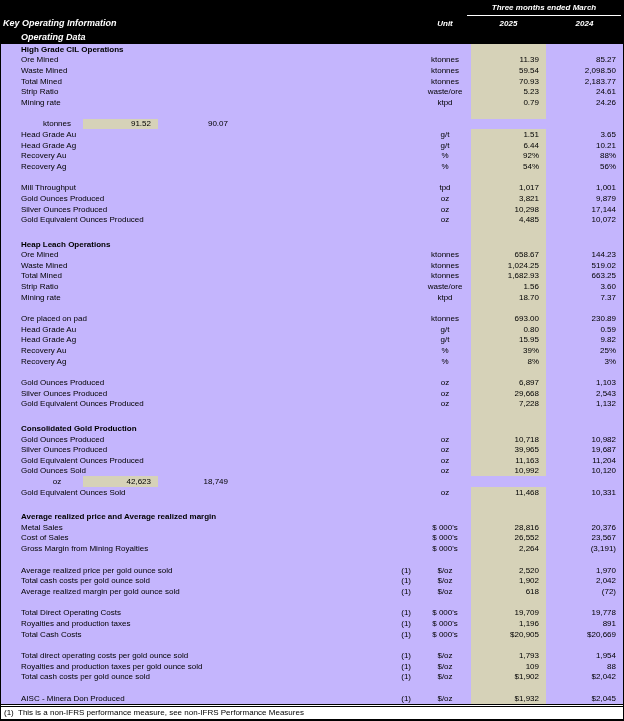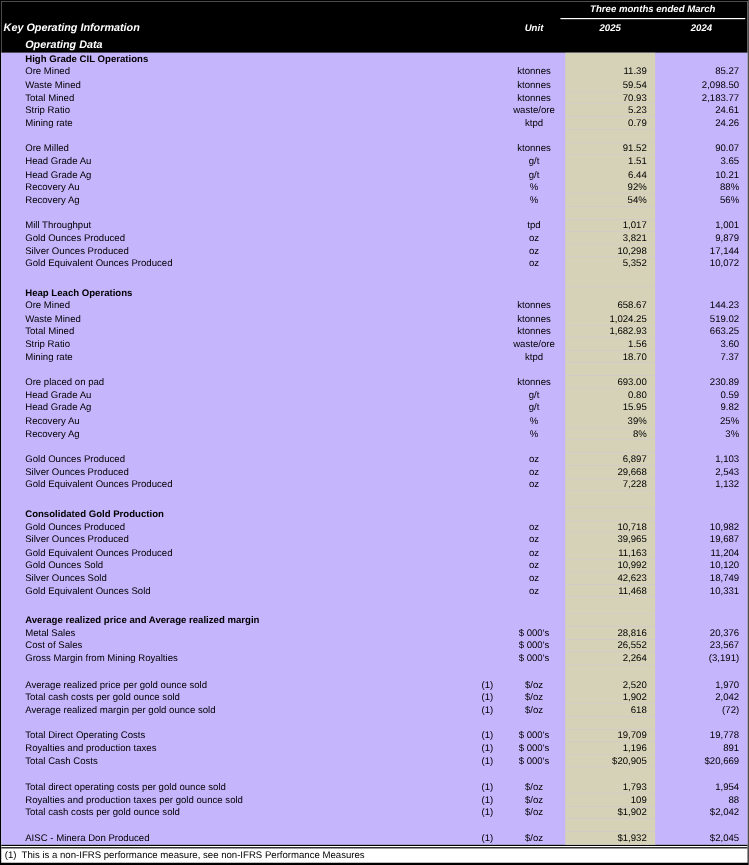--- a/index.html
+++ b/index.html
@@ -118,21 +118,20 @@
         <div class="cell c-2024">24.26</div>
       </div>
       <div class="row spacer">
         <div class="cell c-label"></div>
         <div class="cell c-note"></div>
         <div class="cell c-unit"></div>
         <div class="cell c-2025 highlight"></div>
         <div class="cell c-2024"></div>
       </div>
       <div class="row data-row">
-        <div class="cell c-label">Ore Milled</div>
         <div class="cell c-note"></div>
         <div class="cell c-unit">ktonnes</div>
         <div class="cell c-2025 highlight">91.52</div>
         <div class="cell c-2024">90.07</div>
       </div>
       <div class="row data-row">
         <div class="cell c-label">Head Grade Au</div>
         <div class="cell c-note"></div>
         <div class="cell c-unit">g/t</div>
         <div class="cell c-2025 highlight">1.51</div>
@@ -184,21 +183,21 @@
         <div class="cell c-label">Silver Ounces Produced</div>
         <div class="cell c-note"></div>
         <div class="cell c-unit">oz</div>
         <div class="cell c-2025 highlight">10,298</div>
         <div class="cell c-2024">17,144</div>
       </div>
       <div class="row data-row">
         <div class="cell c-label">Gold Equivalent Ounces Produced</div>
         <div class="cell c-note"></div>
         <div class="cell c-unit">oz</div>
-        <div class="cell c-2025 highlight">5,352</div>
+        <div class="cell c-2025 highlight">4,485</div>
         <div class="cell c-2024">10,072</div>
       </div>
       <div class="row gap">
         <div class="cell c-label"></div>
         <div class="cell c-note"></div>
         <div class="cell c-unit"></div>
         <div class="cell c-2025 highlight"></div>
         <div class="cell c-2024"></div>
       </div>
       <div class="row section-row">
@@ -349,21 +348,20 @@
         <div class="cell c-2024">11,204</div>
       </div>
       <div class="row data-row">
         <div class="cell c-label">Gold Ounces Sold</div>
         <div class="cell c-note"></div>
         <div class="cell c-unit">oz</div>
         <div class="cell c-2025 highlight">10,992</div>
         <div class="cell c-2024">10,120</div>
       </div>
       <div class="row data-row">
-        <div class="cell c-label">Silver Ounces Sold</div>
         <div class="cell c-note"></div>
         <div class="cell c-unit">oz</div>
         <div class="cell c-2025 highlight">42,623</div>
         <div class="cell c-2024">18,749</div>
       </div>
       <div class="row data-row">
         <div class="cell c-label">Gold Equivalent Ounces Sold</div>
         <div class="cell c-note"></div>
         <div class="cell c-unit">oz</div>
         <div class="cell c-2025 highlight">11,468</div>

